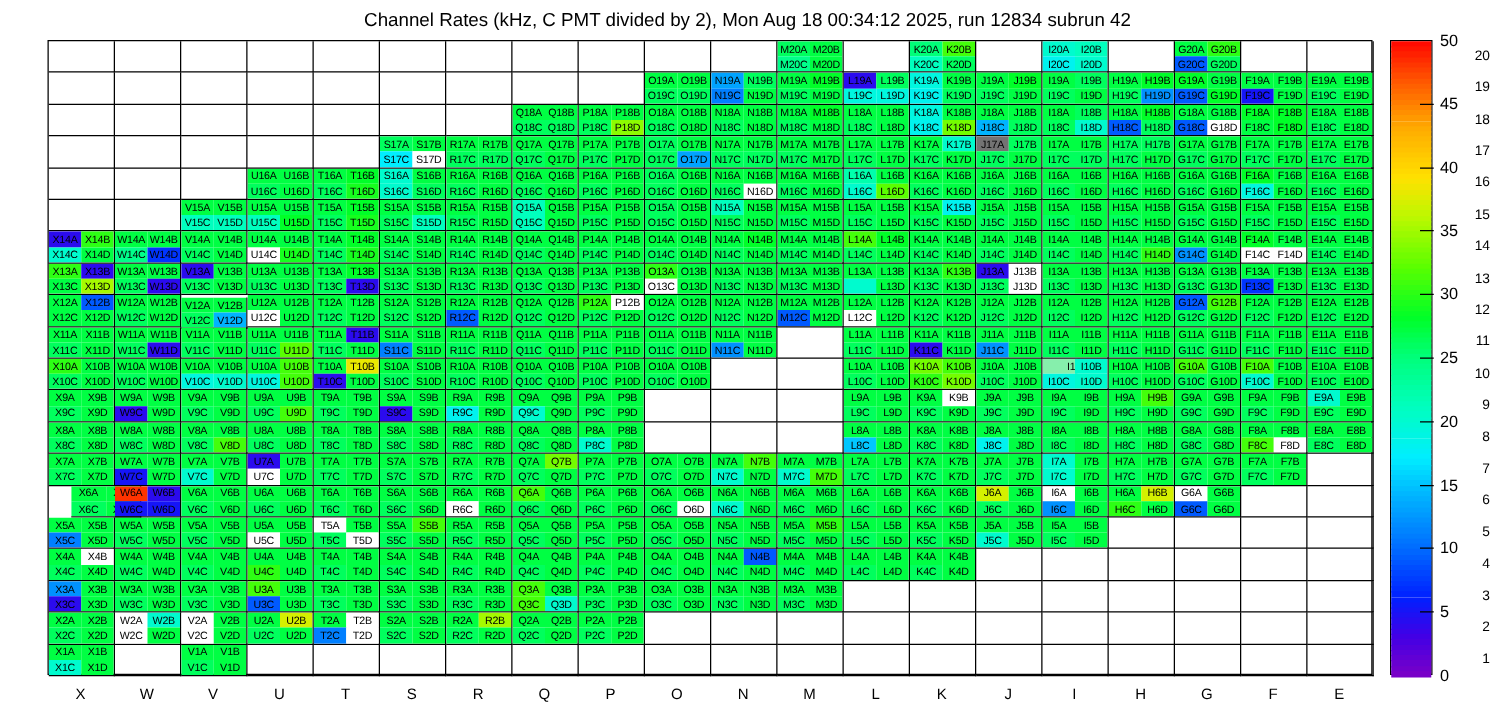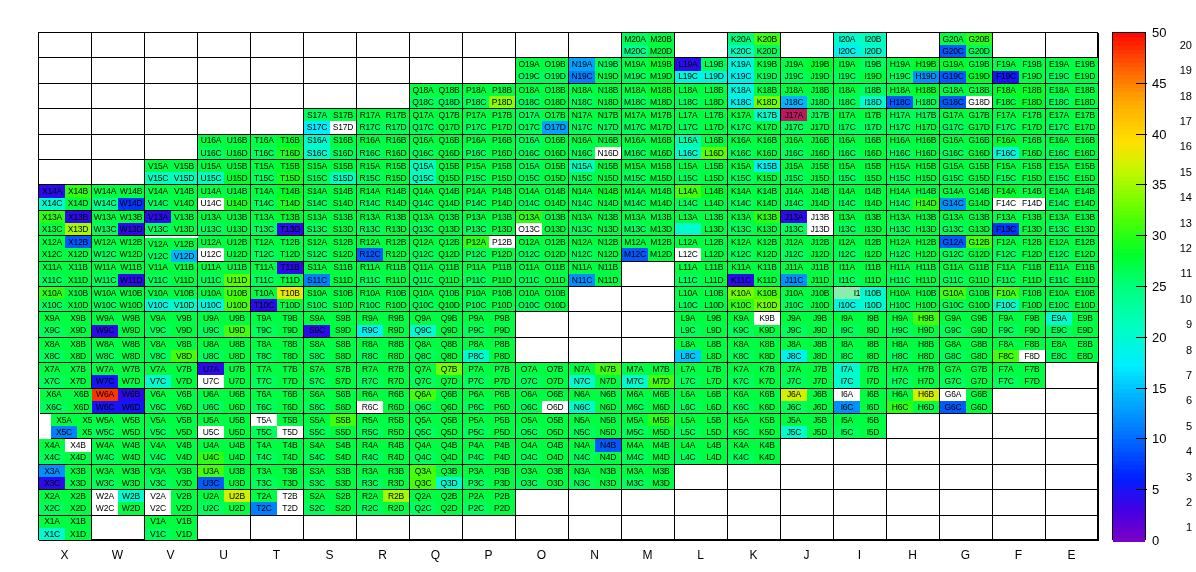--- a/index.html
+++ b/index.html
@@ -36,20 +36,21 @@
   .cbseg{position:absolute;left:0;width:100%;}
   .cblab{position:absolute;left:1152px;font-size:13px;color:#000;
          transform:translateY(-50%);}
   .cbmark{position:absolute;left:1136px;width:11px;height:1px;background:#000;}
 </style>
 </head>
 <body>
 
 <div id="root">
 
+  <div id="title">Channel Rates (kHz, C PMT divided by 2), Mon Aug 18 00:34:12 2025, run 12834 subrun 42</div>
 
   <div id="plot">
       <div class="cell" style="left: 0px; top: 0px; width: 53px; height: 25.4px;"></div>
       <div class="cell" style="left: 53px; top: 0px; width: 53px; height: 25.4px;"></div>
       <div class="cell" style="left: 106px; top: 0px; width: 53px; height: 25.4px;"></div>
       <div class="cell" style="left: 159px; top: 0px; width: 53px; height: 25.4px;"></div>
       <div class="cell" style="left: 212px; top: 0px; width: 53px; height: 25.4px;"></div>
       <div class="cell" style="left: 265px; top: 0px; width: 53px; height: 25.4px;"></div>
       <div class="cell" style="left: 318px; top: 0px; width: 53px; height: 25.4px;"></div>
       <div class="cell" style="left: 371px; top: 0px; width: 53px; height: 25.4px;"></div>
@@ -298,21 +299,21 @@
         <div class="quad qC" style="background: rgb(0, 255, 93);">L17C</div>
         <div class="quad qD" style="background: rgb(0, 255, 67);">L17D</div>
       </div>
       <div class="cell" style="left: 689px; top: 76.2px; width: 53px; height: 25.4px;">
         <div class="quad qA" style="background: rgb(0, 255, 67);">K17A</div>
         <div class="quad qB" style="background: rgb(0, 251, 206);">K17B</div>
         <div class="quad qC" style="background: rgb(0, 255, 93);">K17C</div>
         <div class="quad qD" style="background: rgb(0, 255, 67);">K17D</div>
       </div>
       <div class="cell" style="left: 742px; top: 76.2px; width: 53px; height: 25.4px;">
-        <div class="quad qA" style="background: #be185d;">J17A</div>
+        <div class="quad qA" style="background: #737373;">J17A</div>
         <div class="quad qB" style="background: rgb(0, 255, 93);">J17B</div>
         <div class="quad qC" style="background: rgb(0, 255, 93);">J17C</div>
         <div class="quad qD" style="background: rgb(0, 255, 67);">J17D</div>
       </div>
       <div class="cell" style="left: 795px; top: 76.2px; width: 53px; height: 25.4px;">
         <div class="quad qA" style="background: rgb(0, 255, 67);">I17A</div>
         <div class="quad qB" style="background: rgb(0, 255, 67);">I17B</div>
         <div class="quad qC" style="background: rgb(0, 255, 93);">I17C</div>
         <div class="quad qD" style="background: rgb(0, 255, 93);">I17D</div>
       </div>
@@ -1458,21 +1459,21 @@
         <div class="quad qC" style="background: rgb(0, 255, 93);">G7C</div>
         <div class="quad qD" style="background: rgb(0, 255, 67);">G7D</div>
       </div>
       <div class="cell" style="left: 954px; top: 330.2px; width: 53px; height: 25.4px;">
         <div class="quad qA" style="background: rgb(0, 255, 67);">F7A</div>
         <div class="quad qB" style="background: rgb(0, 255, 67);">F7B</div>
         <div class="quad qC" style="background: rgb(0, 255, 93);">F7C</div>
         <div class="quad qD" style="background: rgb(0, 255, 67);">F7D</div>
       </div>
       <div class="cell" style="left: 1007px; top: 330.2px; width: 53px; height: 25.4px;"></div>
-      <div class="cell" style="left: 1px; top: 355.6px; width: 56px; height: 25.4px;">
+      <div class="cell" style="left: 18px; top: 355.6px; width: 56px; height: 25.4px;">
         <div class="quad qA" style="background: rgb(0, 255, 67);">X6A</div>
         <div class="quad qB" style="background: rgb(0, 255, 67);">X6B</div>
         <div class="quad qC" style="background: rgb(0, 255, 93);">X6C</div>
         <div class="quad qD" style="background: rgb(0, 255, 67);">X6D</div>
       </div>
       <div class="cell" style="left: 53px; top: 355.6px; width: 53px; height: 25.4px;">
         <div class="quad qA" style="background: rgb(255, 51, 0);">W6A</div>
         <div class="quad qB" style="background: rgb(43, 11, 238);">W6B</div>
         <div class="quad qC" style="background: rgb(21, 21, 247);">W6C</div>
         <div class="quad qD" style="background: rgb(21, 21, 247);">W6D</div>
@@ -1568,21 +1569,21 @@
         <div class="quad qD" style="background: rgb(0, 255, 67);">H6D</div>
       </div>
       <div class="cell" style="left: 901px; top: 355.6px; width: 53px; height: 25.4px;">
         <div class="quad qA" style="background: rgb(255, 255, 255);">G6A</div>
         <div class="quad qB" style="background: rgb(0, 255, 67);">G6B</div>
         <div class="quad qC" style="background: rgb(0, 90, 255);">G6C</div>
         <div class="quad qD" style="background: rgb(0, 255, 67);">G6D</div>
       </div>
       <div class="cell" style="left: 954px; top: 355.6px; width: 53px; height: 25.4px;"></div>
       <div class="cell" style="left: 1007px; top: 355.6px; width: 53px; height: 25.4px;"></div>
-      <div class="cell" style="left: 12px; top: 381px; width: 53px; height: 25.4px;">
+      <div class="cell" style="left: 0px; top: 381px; width: 53px; height: 25.4px;">
         <div class="quad qA" style="background: rgb(0, 255, 67);">X5A</div>
         <div class="quad qB" style="background: rgb(0, 255, 67);">X5B</div>
         <div class="quad qC" style="background: rgb(0, 127, 255);">X5C</div>
         <div class="quad qD" style="background: rgb(0, 255, 67);">X5D</div>
       </div>
       <div class="cell" style="left: 53px; top: 381px; width: 53px; height: 25.4px;">
         <div class="quad qA" style="background: rgb(0, 255, 67);">W5A</div>
         <div class="quad qB" style="background: rgb(0, 255, 67);">W5B</div>
         <div class="quad qC" style="background: rgb(0, 255, 93);">W5C</div>
         <div class="quad qD" style="background: rgb(0, 255, 67);">W5D</div>

